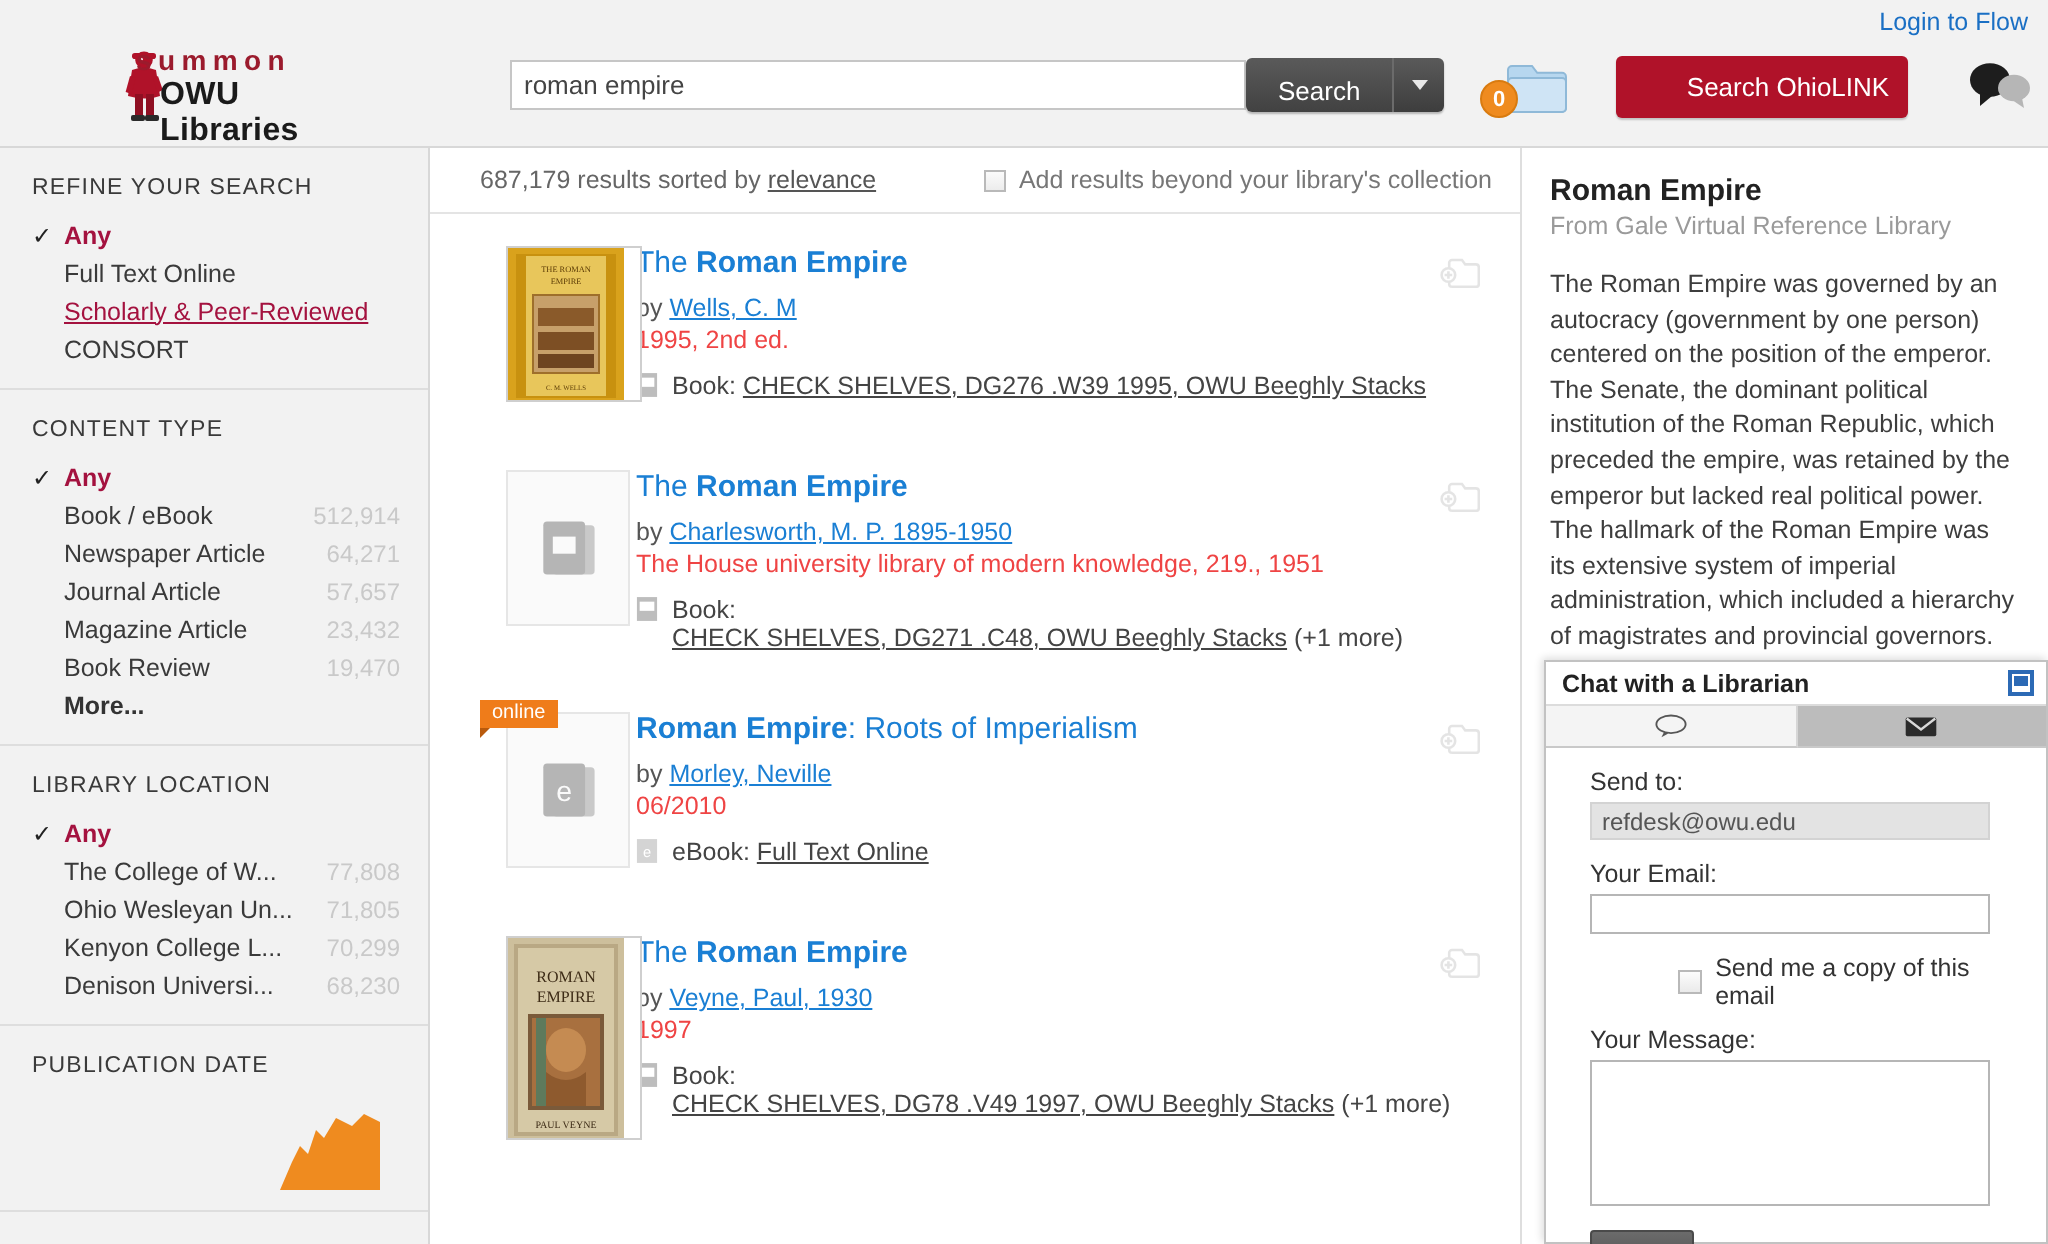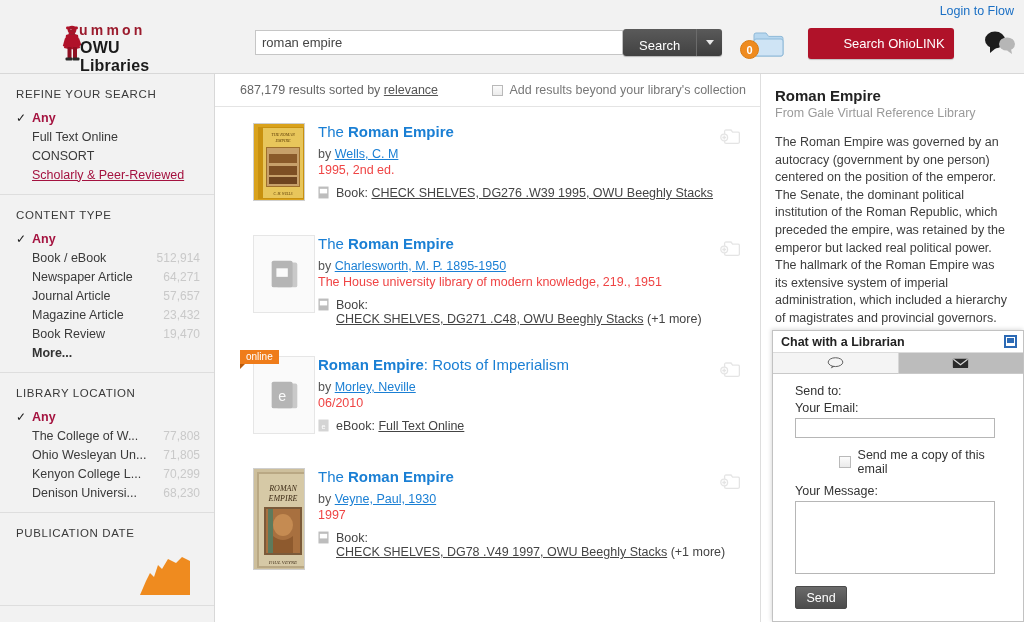--- a/index.html
+++ b/index.html
@@ -138,22 +138,22 @@
     display:inline-block;
   }
 
   .result {
     position:relative; display:flex;
     padding:16px 14px 14px 25px;
     min-height:112px;
   }
   .thumb-wrap { width:72px; flex:0 0 72px; position:relative;padding-left:13px; }
   .cover {
-    width:52px; height:78px; border:1px solid #cfcfcf; background:#fff;
-    position:relative; overflow:hidden;font-style:italic;
+    width:68px; height:78px; border:1px solid #cfcfcf; background:#fff;
+    position:relative; overflow:hidden;
   }
   .cover-placeholder {
     width:62px; height:78px; background:#fafafa; border:1px solid #e6e6e6;
     display:flex; align-items:center; justify-content:center;
   }
   .online-flag {
     position:absolute; left:0; top:-6px; z-index:3;
     background:#ef7c1a; color:#fff; font-size:10px;
     padding:1px 6px 2px 6px;
   }
@@ -309,28 +309,28 @@
         <span class="facet-left">
             <span class="facet-check">✓</span>
         <span class="facet-label">Any</span>
           </span>
       </div>
       <div class="facet-item indent">
         <span class="facet-left">
             <span class="facet-label">Full Text Online</span>
           </span>
       </div>
+      <div class="facet-item indent link">
+        <span class="facet-left">
+            <span class="facet-label">Scholarly &amp; Peer-Reviewed</span>
+          </span>
+      </div>
       <div class="facet-item indent">
         <span class="facet-left">
             <span class="facet-label">CONSORT</span>
-          </span>
-      </div>
-      <div class="facet-item indent link">
-        <span class="facet-left">
-            <span class="facet-label">Scholarly &amp; Peer-Reviewed</span>
           </span>
       </div>
     </div>
 
     <div class="facet-group">
       <div class="facet-title">CONTENT TYPE</div>
 
       <div class="facet-item any">
         <span class="facet-left">
             <span class="facet-check">✓</span>
@@ -597,20 +597,21 @@
       </div>
       <div class="cw-tab active">
         <svg viewBox="0 0 20 14" width="17" height="12">
           <rect x="1" y="2" width="18" height="11" rx="1" fill="#2b2b2b"></rect>
           <path d="M1.6 2.6 L10 9 L18.4 2.6" fill="none" stroke="#d8d8d8" stroke-width="1.4"></path>
         </svg>
       </div>
     </div>
     <div class="cw-form">
       <div class="cw-label">Send to:</div>
+      <div class="cw-readonly">refdesk@owu.edu</div>
 
       <div class="cw-label">Your Email:</div>
       <input class="cw-input" type="text" value="" style="">
 
       <label class="cw-checkline">
         <span class="cw-cb"></span>
         <span class="cw-checklabel">Send me a copy of this email</span>
       </label>
 
       <div class="cw-label">Your Message:</div>

